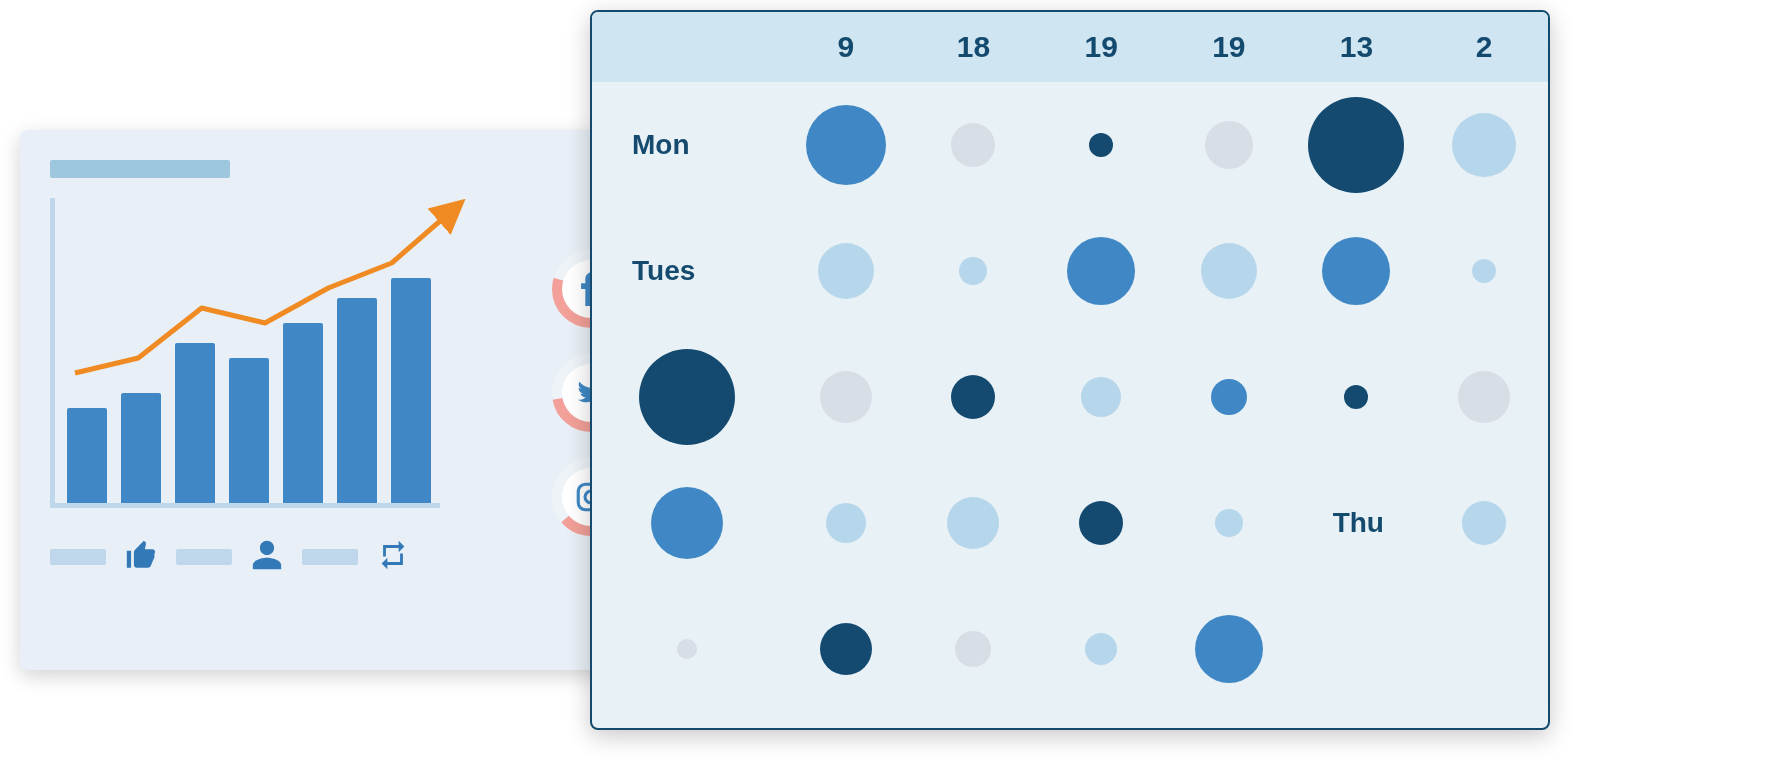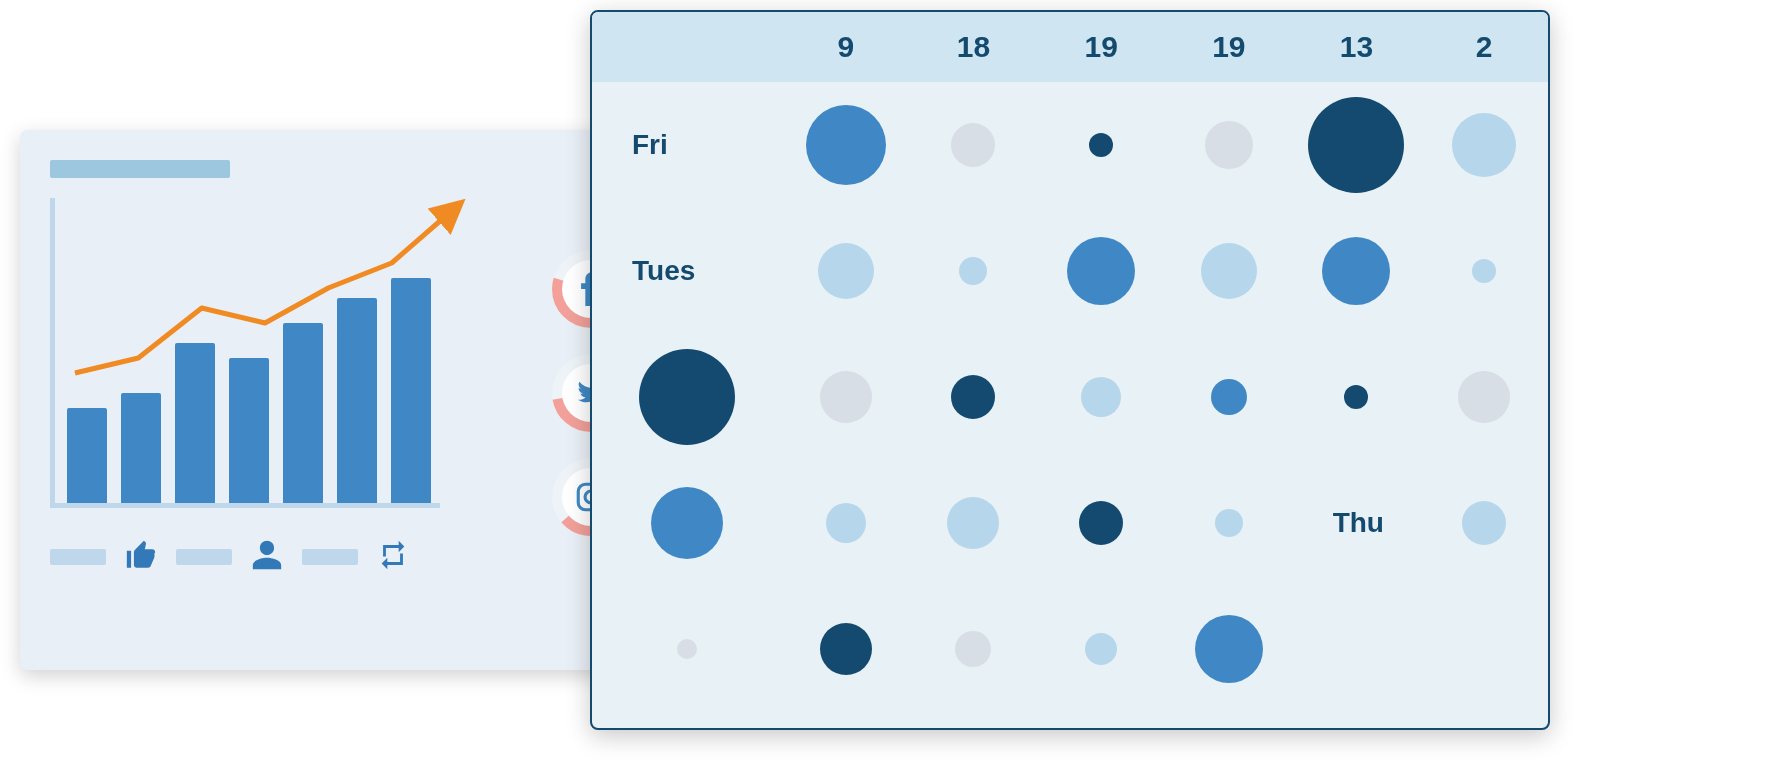--- a/index.html
+++ b/index.html
@@ -190,21 +190,21 @@
 
     <div class="col-label">9</div>
         <div class="col-label">18</div>
         <div class="col-label">19</div>
         <div class="col-label">19</div>
         <div class="col-label">13</div>
         <div class="col-label">2</div>
       </div>
     <div class="grid-body">
 
-    <div class="row-label">Fri</div>
+    <div class="row-label">Mon</div>
         <div class="bubble-cell">
           <div class="bubble" style="width: 80px; height: 80px; background: rgb(63, 136, 197);"></div>
         </div>
         <div class="bubble-cell">
           <div class="bubble" style="width: 44px; height: 44px; background: rgb(215, 222, 229);"></div>
         </div>
         <div class="bubble-cell">
           <div class="bubble" style="width: 24px; height: 24px; background: rgb(20, 74, 111);"></div>
         </div>
         <div class="bubble-cell">

